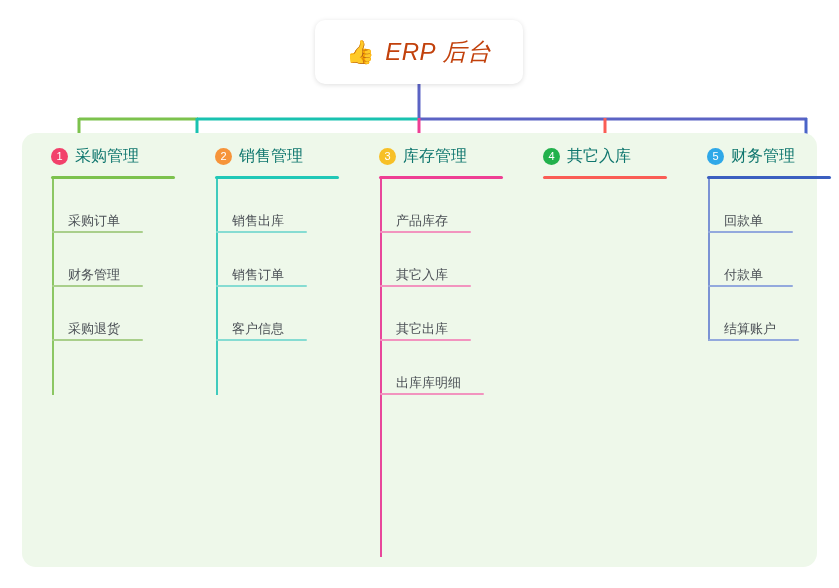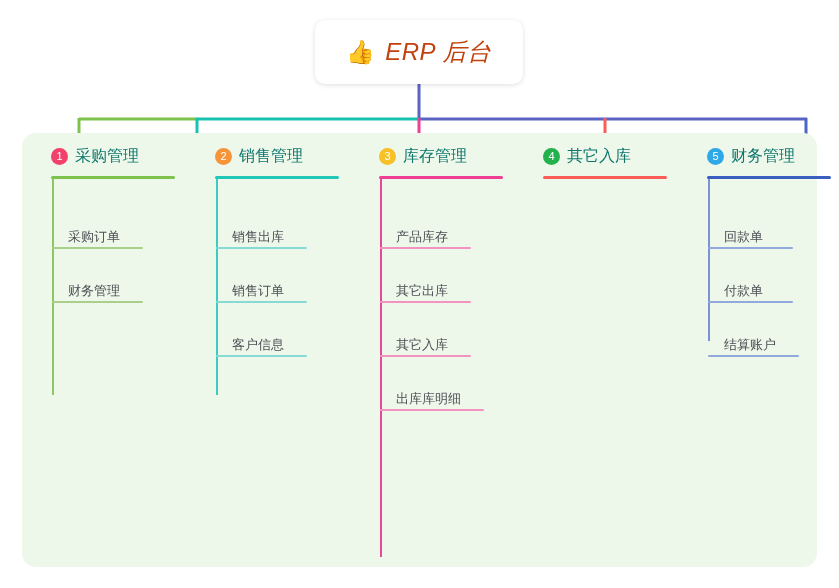--- a/index.html
+++ b/index.html
@@ -113,21 +113,21 @@
     position: absolute;
     left: 16px;
     bottom: 0;
     height: 3px;
     width: 124px;
     border-radius: 2px;
   }
 
   .leaves {
     position: relative;
-    padding-top: 16px;
+    padding-top: 0;
   }
   
   .spine {
     position: absolute;
     left: 17px;
     top: 0;
     width: 2px;
   }
   .leaf {
     position: relative;
@@ -187,20 +187,24 @@
       <div class="leaves">
         <div class="spine" style="background: rgb(140, 199, 99); height: 216px;"></div>
         <div class="leaf">
           <span class="leaf-text">采购订单</span>
           <div class="leaf-rule" style="background: rgb(169, 207, 139); width: 91px;"></div>
         </div>
         <div class="leaf">
           <span class="leaf-text">财务管理</span>
           <div class="leaf-rule" style="background: rgb(169, 207, 139); width: 91px;"></div>
         </div>
+        <div class="leaf">
+          <span class="leaf-text">采购退货</span>
+          <div class="leaf-rule" style="background: rgb(169, 207, 139); width: 91px;"></div>
+        </div>
       </div>
     </div>
     <div class="column">
       <div class="col-head">
         <span class="badge" style="background: rgb(246, 148, 58);">2</span>
         <span class="col-title">销售管理</span>
         <div class="head-rule" style="background: rgb(33, 200, 183);"></div>
       </div>
       <div class="leaves">
         <div class="spine" style="background: rgb(63, 203, 189); height: 216px;"></div>
@@ -224,25 +228,25 @@
         <span class="col-title">库存管理</span>
         <div class="head-rule" style="background: rgb(238, 63, 148);"></div>
       </div>
       <div class="leaves">
         <div class="spine" style="background: rgb(232, 71, 155); height: 378px;"></div>
         <div class="leaf">
           <span class="leaf-text">产品库存</span>
           <div class="leaf-rule" style="background: rgb(242, 148, 191); width: 91px;"></div>
         </div>
         <div class="leaf">
+          <span class="leaf-text">其它入库</span>
+          <div class="leaf-rule" style="background: rgb(242, 148, 191); width: 91px;"></div>
+        </div>
+        <div class="leaf">
           <span class="leaf-text">其它出库</span>
-          <div class="leaf-rule" style="background: rgb(242, 148, 191); width: 91px;"></div>
-        </div>
-        <div class="leaf">
-          <span class="leaf-text">其它入库</span>
           <div class="leaf-rule" style="background: rgb(242, 148, 191); width: 91px;"></div>
         </div>
         <div class="leaf">
           <span class="leaf-text">出库库明细</span>
           <div class="leaf-rule" style="background: rgb(242, 148, 191); width: 104px;"></div>
         </div>
       </div>
     </div>
     <div class="column">
       <div class="col-head">

